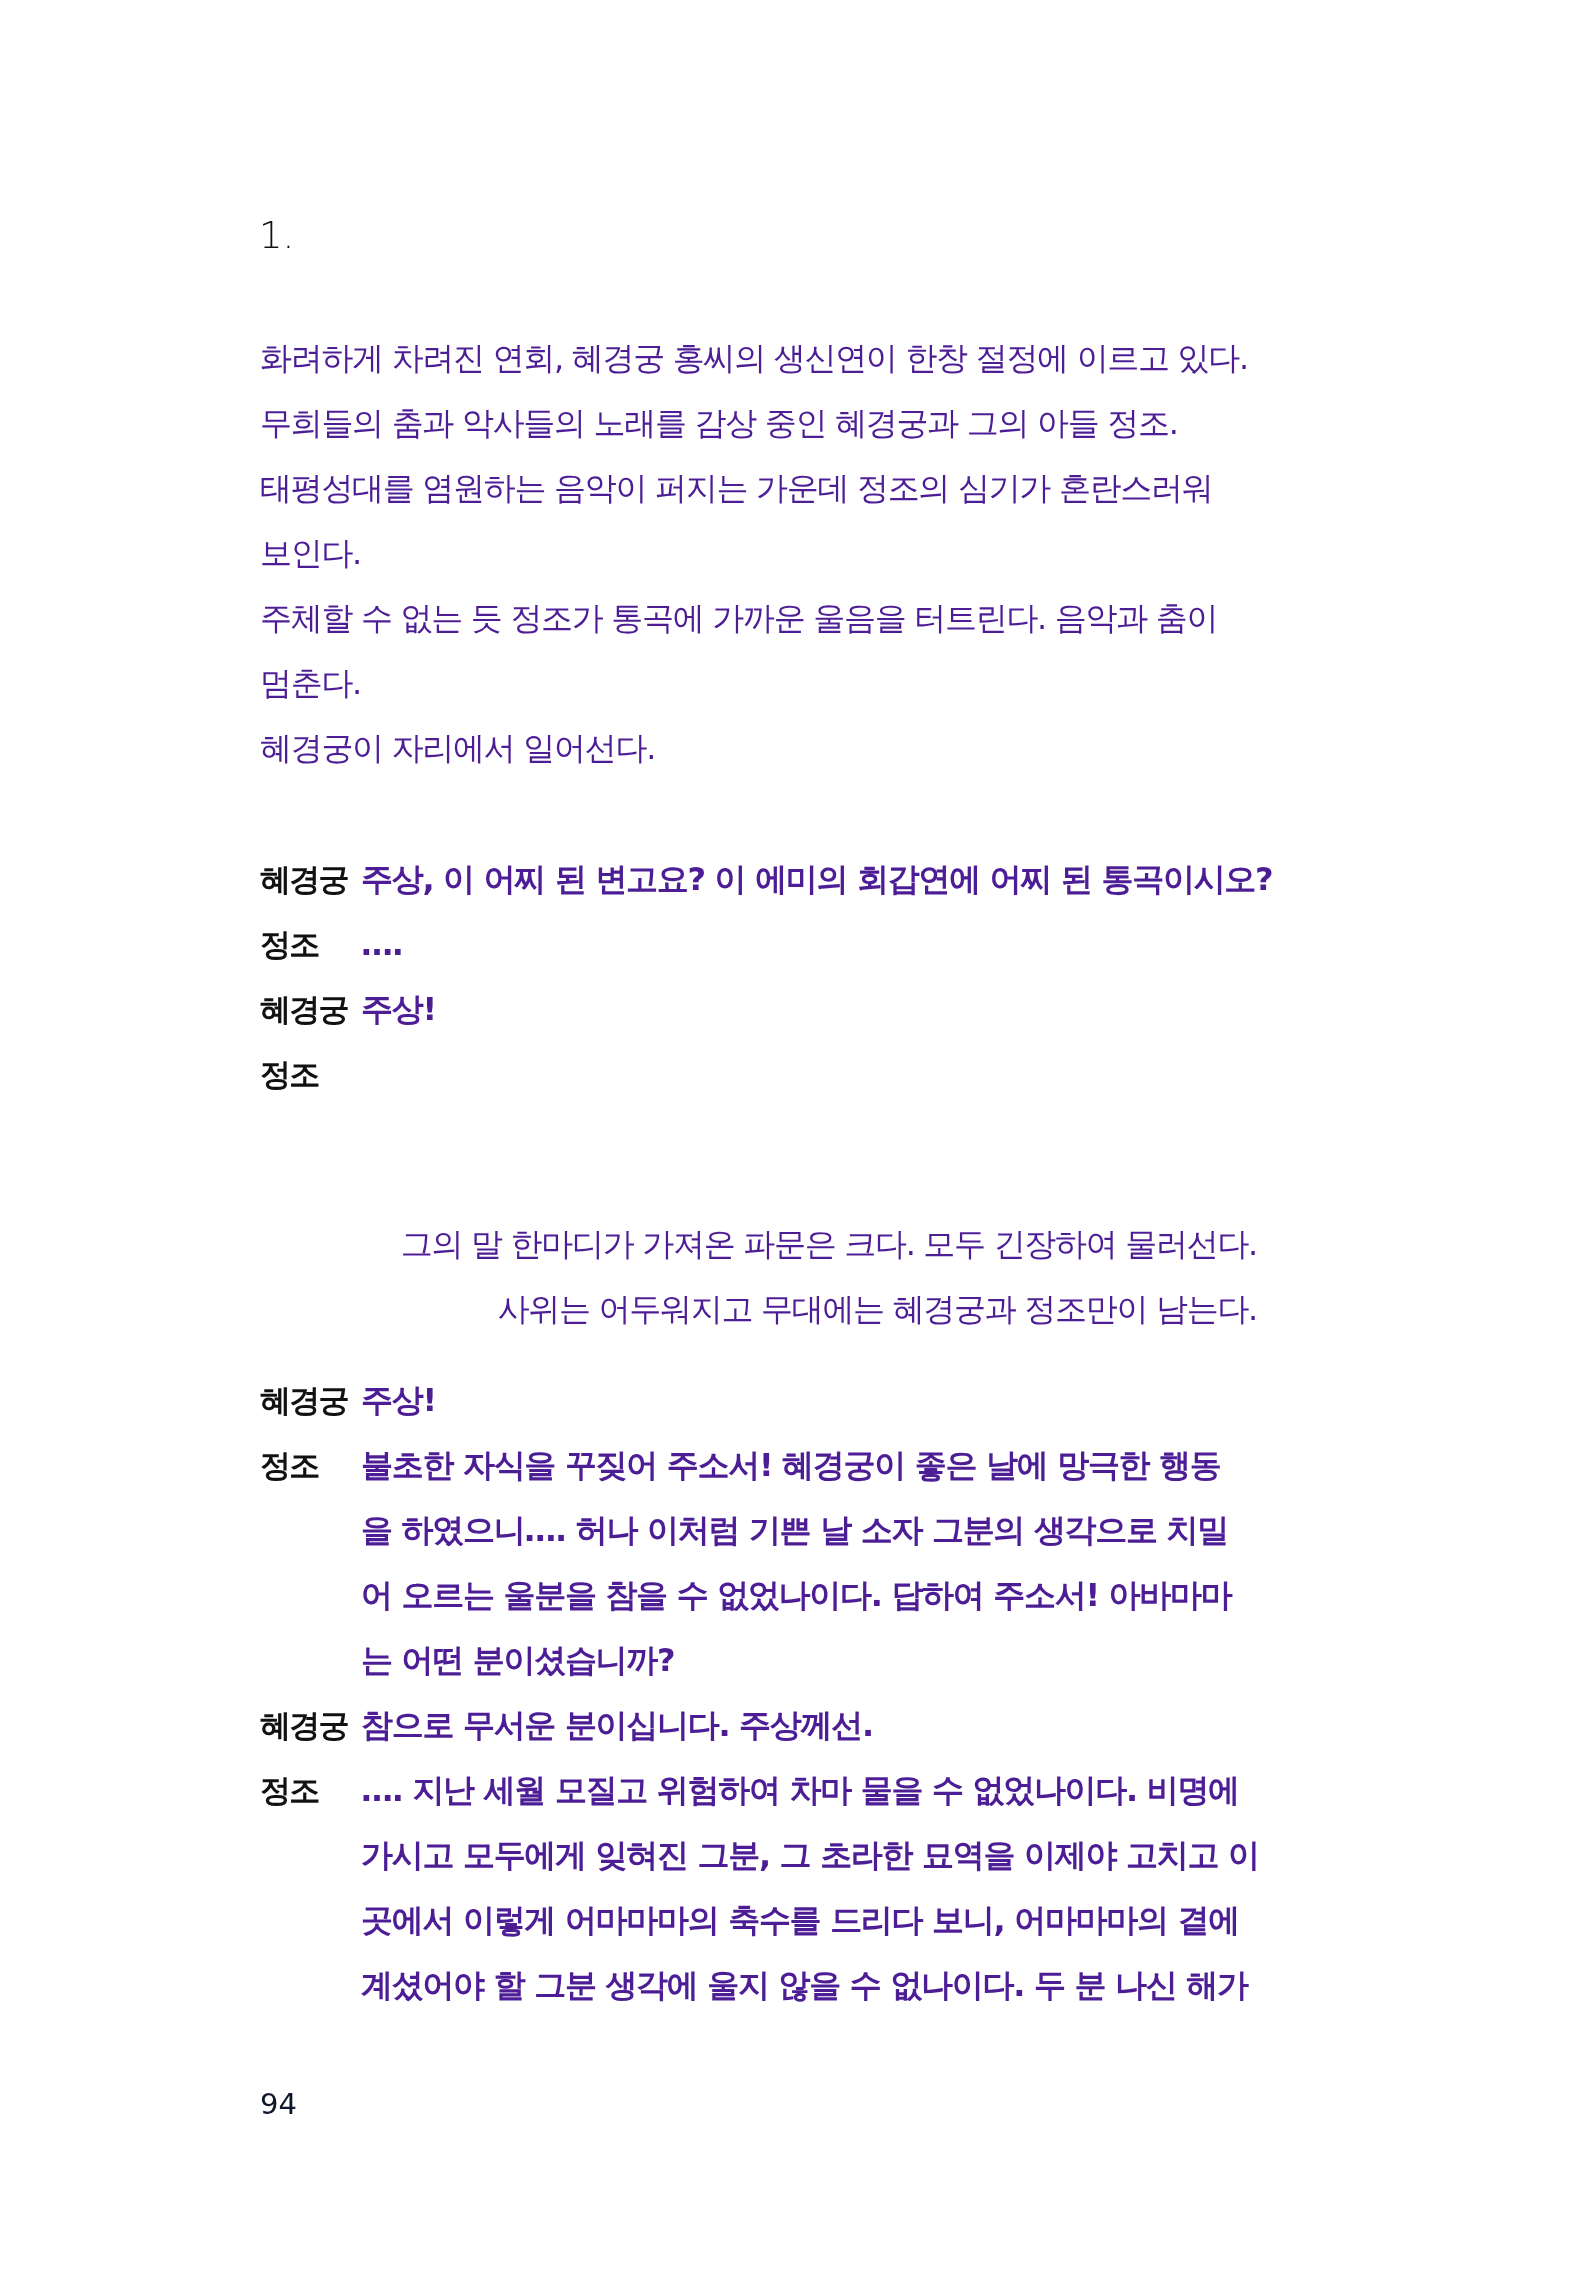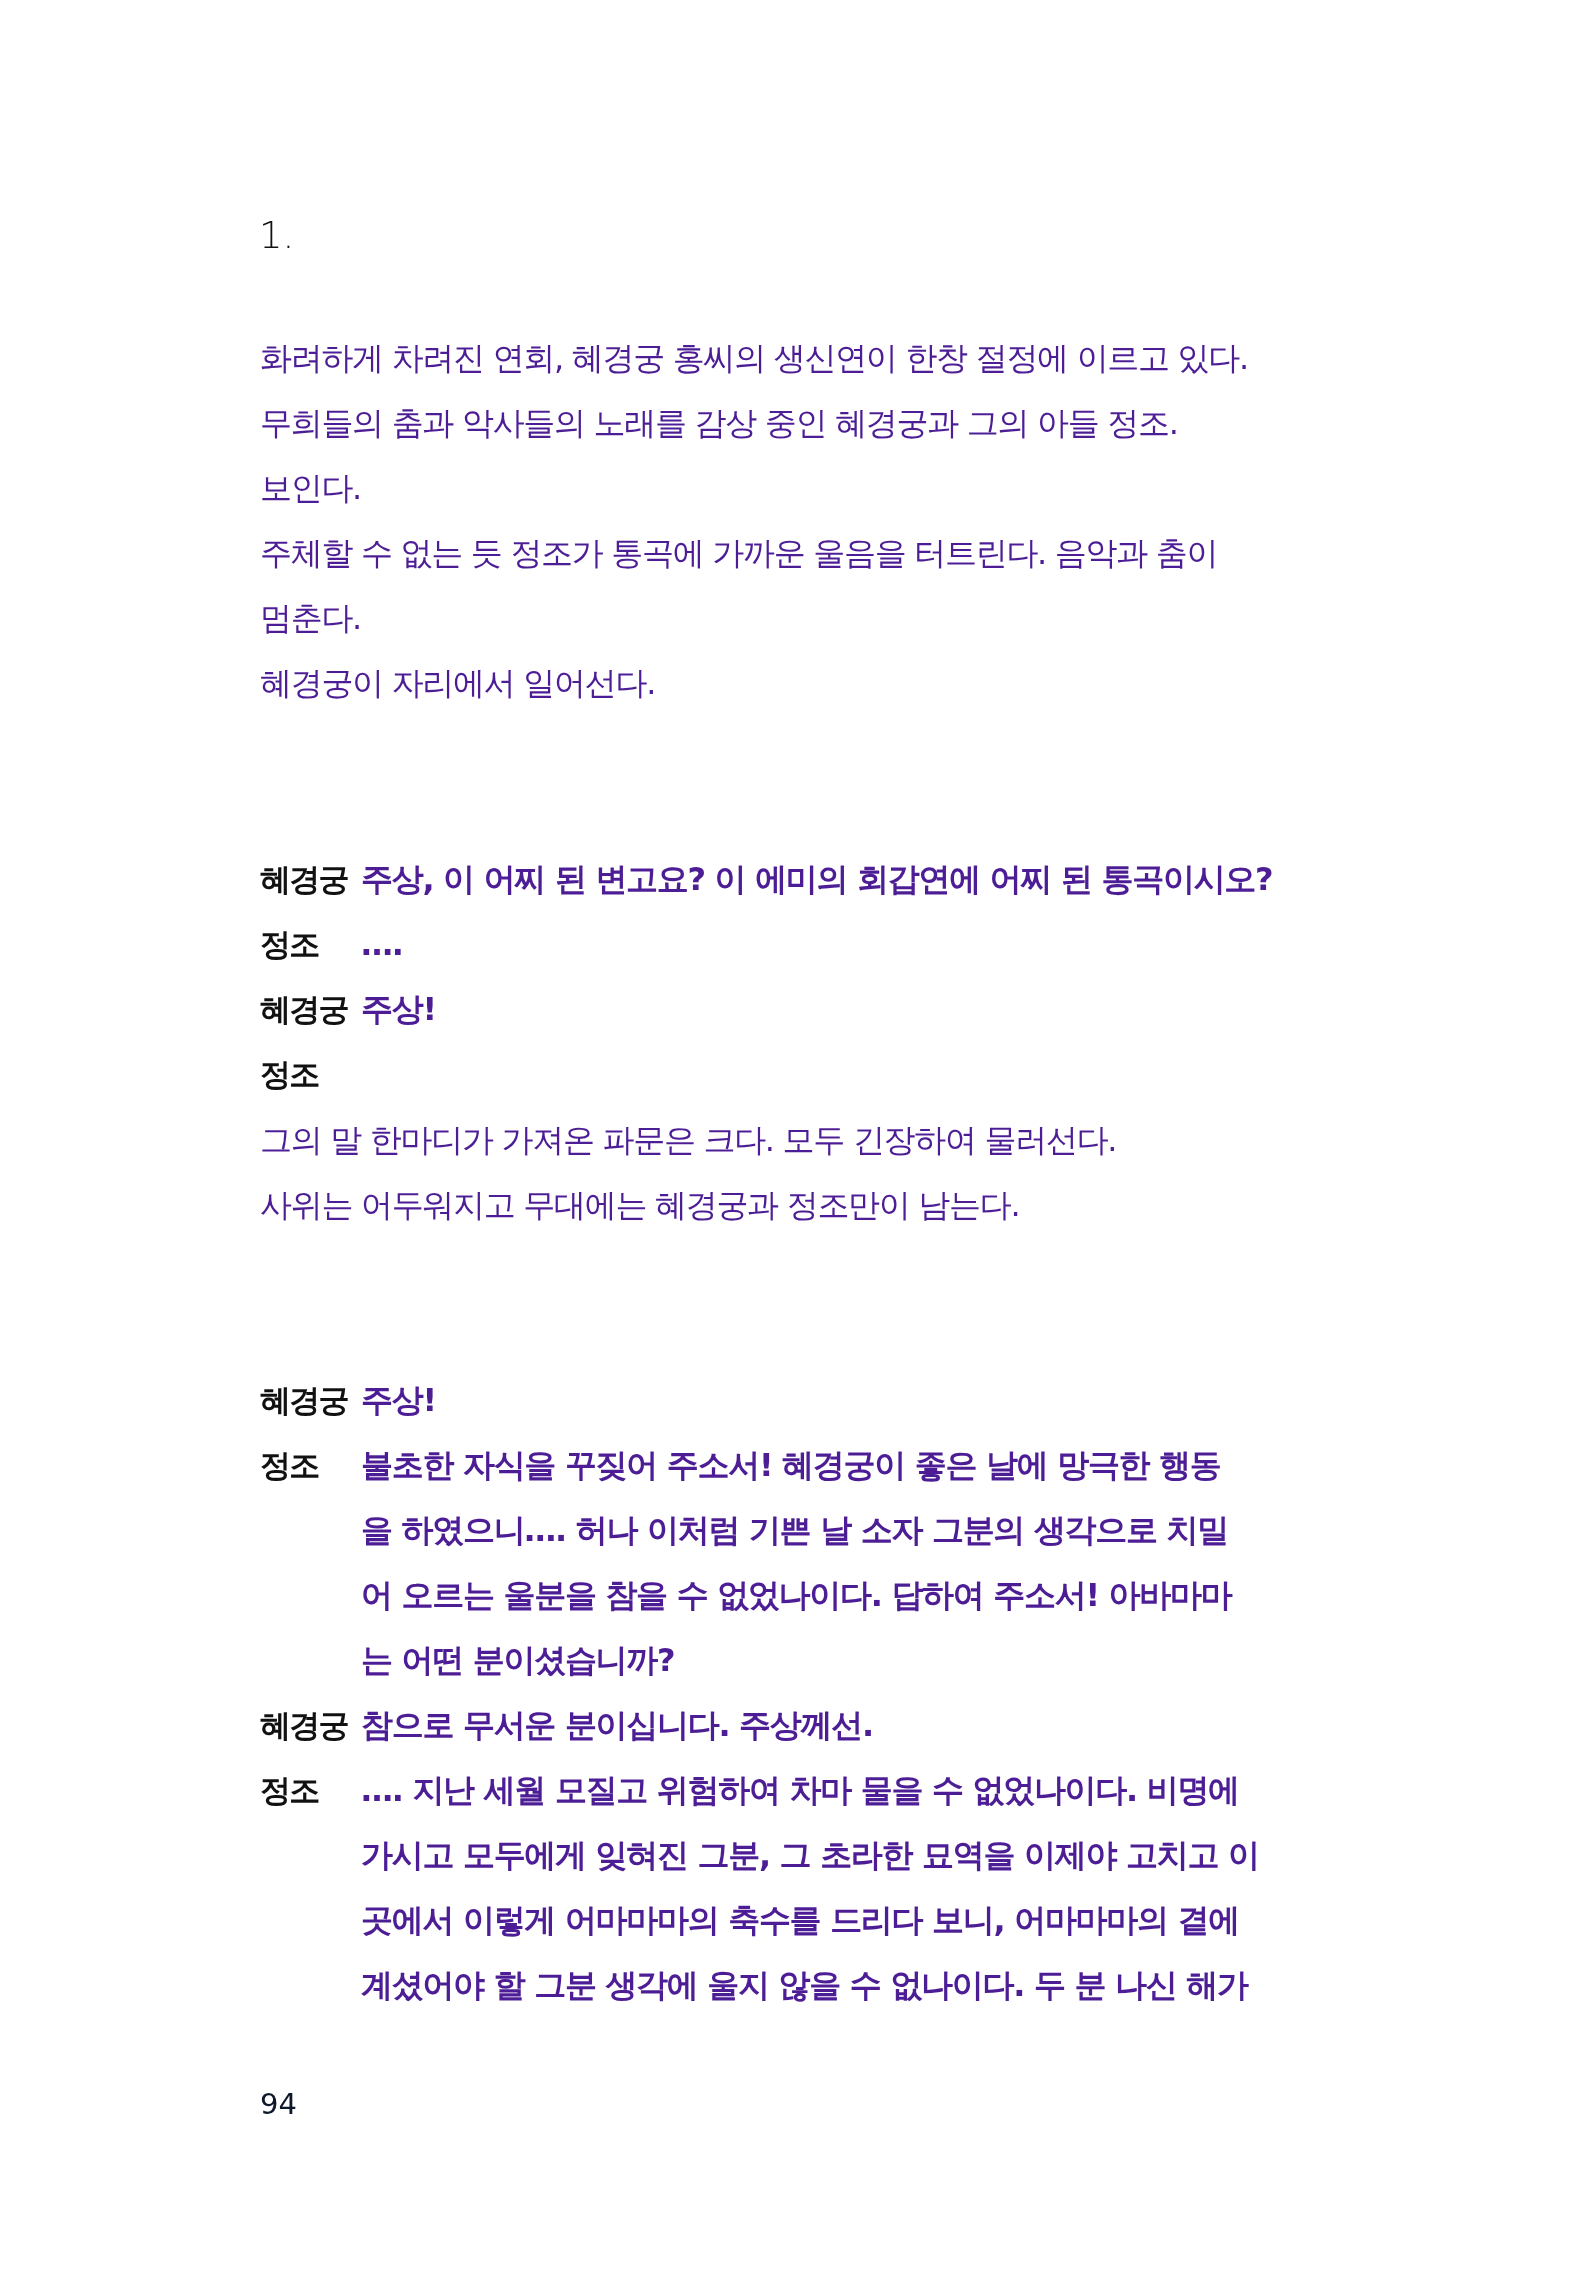--- a/index.html
+++ b/index.html
@@ -32,20 +32,21 @@
 </head>
 <body>
 
 <div class="page">
 
   <div class="section-num">1.</div>
 
   <div class="block" style="top:326px;">
     <div class="line">화려하게 차려진 연회, 혜경궁 홍씨의 생신연이 한창 절정에 이르고 있다.</div>
     <div class="line">무희들의 춤과 악사들의 노래를 감상 중인 혜경궁과 그의 아들 정조.</div>
+    <div class="line">태평성대를 염원하는 음악이 퍼지는 가운데 정조의 심기가 혼란스러워</div>
     <div class="line">보인다.</div>
     <div class="line">주체할 수 없는 듯 정조가 통곡에 가까운 울음을 터트린다. 음악과 춤이</div>
     <div class="line">멈춘다.</div>
     <div class="line">혜경궁이 자리에서 일어선다.</div>
   </div>
 
   <div class="block" style="top:847px;">
     <div class="dlg">
       <div class="spk">혜경궁</div>
       <div class="spk-lines">
@@ -62,21 +63,21 @@
       <div class="spk">혜경궁</div>
       <div class="spk-lines">
           <div class="line">주상!</div>
         </div>
     </div>
     <div class="dlg">
       <div class="spk">정조</div>
     </div>
   </div>
 
-  <div class="block" style="top:1108px;">
+  <div class="block" style="top:1212px;text-align:right;">
     <div class="line">그의 말 한마디가 가져온 파문은 크다. 모두 긴장하여 물러선다.</div>
     <div class="line">사위는 어두워지고 무대에는 혜경궁과 정조만이 남는다.</div>
   </div>
 
   <div class="block" style="top:1368px;">
     <div class="dlg">
       <div class="spk">혜경궁</div>
       <div class="spk-lines">
           <div class="line">주상!</div>
         </div>

